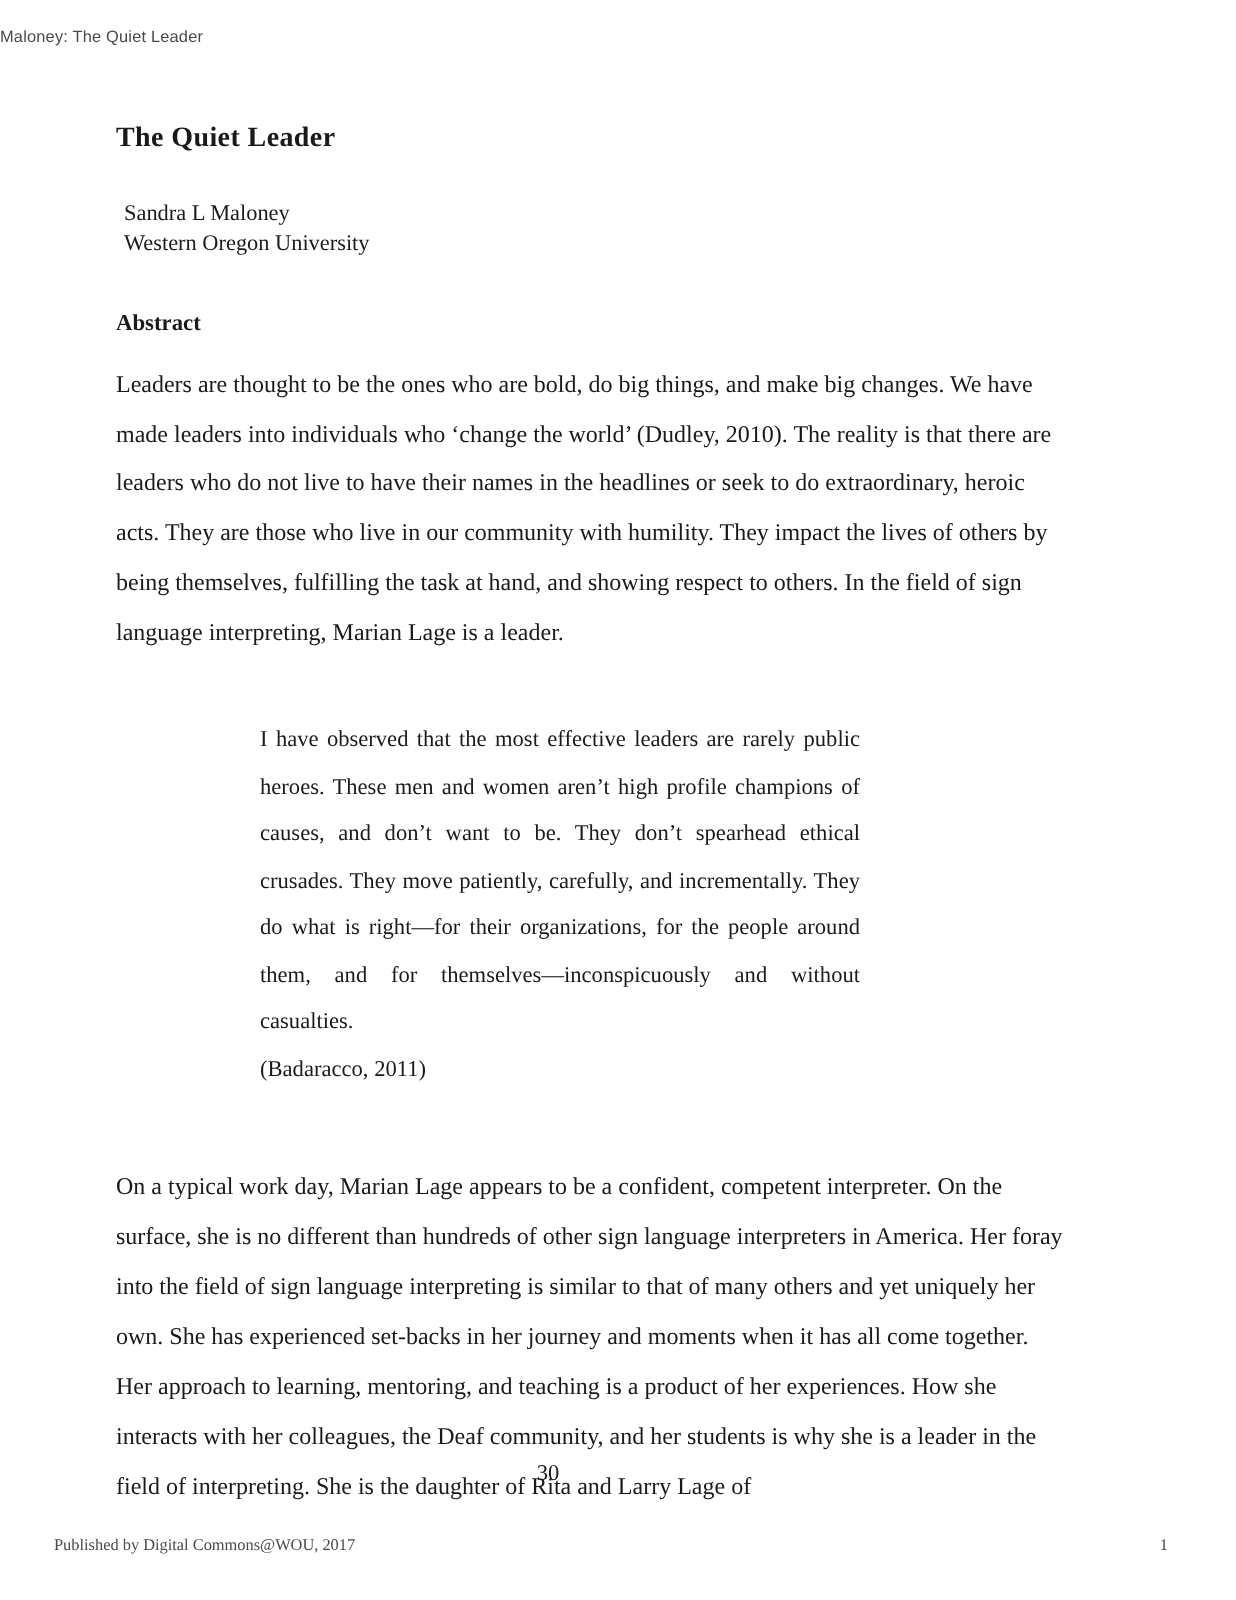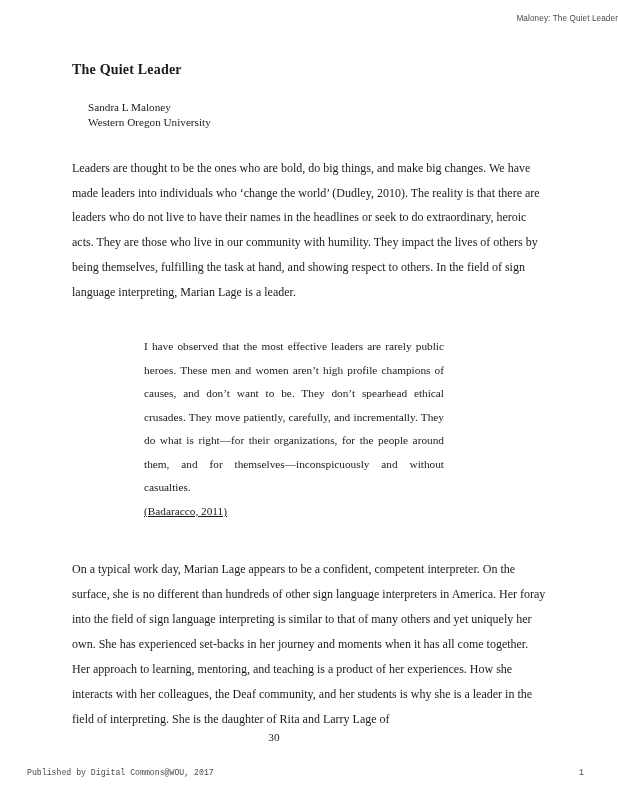--- a/index.html
+++ b/index.html
@@ -22,44 +22,44 @@
     height: 800px;
     box-sizing: border-box;
   }
 
   
   .running-head {
     position: absolute;
     top: 14px;
     left: 0;
     width: 618px;
-    text-align: right;
+    text-align: left;
     font-family: "Liberation Sans", sans-serif;
     font-size: 8.2px;
     color: #4a4a4a;
     letter-spacing: 0.1px;
   }
 
   
   .content {
     position: absolute;
-    left: 72px;
+    left: 58px;
     top: 62px;
     width: 476px;
   }
 
   .doc-title {
     font-size: 14px;
     font-weight: bold;
     letter-spacing: 0.2px;
     margin: 0 0 22px 0;
   }
 
   .byline {
-    margin: 0 0 26px 16px;
+    margin: 0 0 26px 4px;
     line-height: 1.32;
   }
   .author-name {
     display: block;
     font-size: 11.2px;
   }
   .affiliation {
     display: block;
     font-size: 11.2px;
   }
@@ -89,21 +89,20 @@
     margin-left: 72px;
     font-size: 11.3px;
     line-height: 2.08;
     text-align: justify;
     text-justify: inter-word;
   }
 
   .blockquote .cite-line {
     display: block;
     text-align: left;
-    text-decoration: underline;
   }
 
   .para-gap {
     margin-top: 34px;
   }
 
   
   .folio {
     position: absolute;
     top: 731px;
@@ -113,21 +112,21 @@
     font-size: 11.3px;
   }
 
   
   .footer {
     position: absolute;
     bottom: 18px;
     left: 0;
     width: 618px;
     height: 14px;
-    font-family: Liberation Mono, monospace;
+    font-family: Liberation Serif, serif;
     font-size: 8.2px;
     color: #4a4a4a;
   }
   .footer-left {
     position: absolute;
     left: 27px;
     top: 0;
   }
   .footer-right {
     position: absolute;
@@ -144,20 +143,21 @@
 
   <div class="content">
 
     <h1 class="doc-title">The Quiet Leader</h1>
 
     <div class="byline">
       <span class="author-name">Sandra L Maloney</span>
       <span class="affiliation">Western Oregon University</span>
     </div>
 
+    <h2 class="section-heading">Abstract</h2>
 
     <p class="body-para">Leaders are thought to be the ones who are bold, do big things, and make big changes.  We have made leaders into individuals who ‘change the world’ (Dudley, 2010).   The reality is that there are leaders who do not live to have their names in the headlines or seek to do extraordinary, heroic acts.  They are those who live in our community with humility.  They impact the lives of others by being themselves, fulfilling the task at hand, and showing respect to others.  In the field of sign language interpreting, Marian Lage is a leader.</p>
 
 
     <blockquote class="blockquote">
       <span>I have observed that the most effective leaders are rarely public heroes.  These men and women aren’t high profile champions of causes, and don’t want to be.  They don’t spearhead ethical crusades.  They move patiently, carefully, and incrementally.  They do what is right—for their organizations, for the people around them, and for themselves—inconspicuously and without casualties.</span>
       <span class="cite-line">(Badaracco, 2011)</span>
     </blockquote>
 
     <p class="body-para para-gap">On a typical work day, Marian Lage appears to be a confident, competent interpreter.  On the surface, she is no different than hundreds of other sign language interpreters in America.  Her foray into the field of sign language interpreting is similar to that of many others and yet uniquely her own.  She has experienced set-backs in her journey and moments when it has all come together.  Her approach to learning, mentoring, and teaching is a product of her experiences.  How she interacts with her colleagues, the Deaf community, and her students is why she is a leader in the field of interpreting.  She is the daughter of Rita and Larry Lage of</p>

